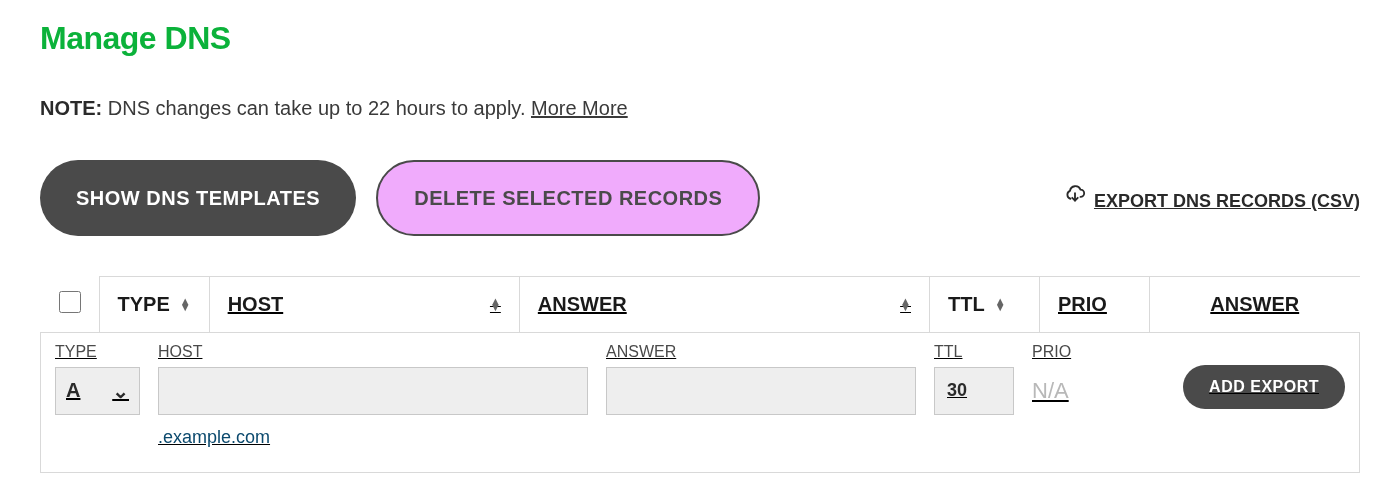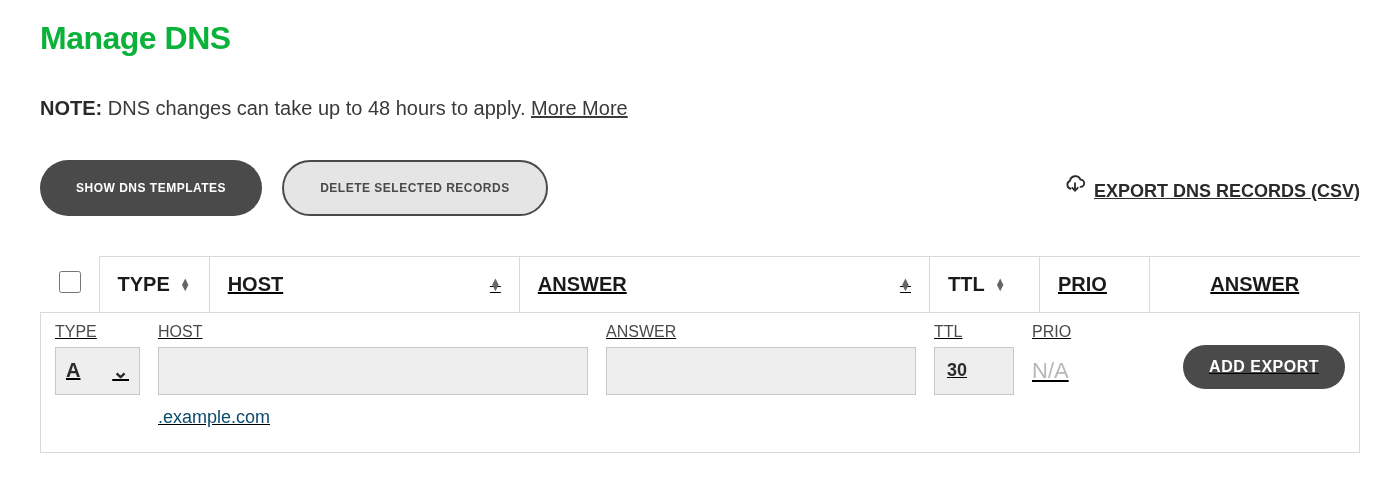--- a/index.html
+++ b/index.html
@@ -26,36 +26,36 @@
     .button-row {
       display: flex;
       align-items: center;
       gap: 20px;
       margin-bottom: 40px;
     }
     .btn {
       display: inline-flex;
       align-items: center;
       justify-content: center;
-      height: 56px;
+      height: 76px;
       padding: 0 36px;
       border-radius: 999px;
       font-weight: 700;
-      font-size: 12px;
+      font-size: 20px;
       letter-spacing: 0.5px;
       cursor: pointer;
       white-space: nowrap;
     }
     .btn-primary {
       background: #4a4a4a;
       color: #fff;
       border: none;
     }
     .btn-secondary {
-      background: #e5e5e5;
+      background: #f0abfc;
       color: #4a4a4a;
       border: 2px solid #4a4a4a;
     }
     .flex-spacer { flex: 1; }
     .export-link {
       display: inline-flex;
       align-items: flex-end;
       gap: 8px;
       font-size: 18px;
       font-weight: 700;
@@ -137,21 +137,21 @@
       margin-top: 22px;
     }
     input[type=checkbox].hdr-check { width: 22px; height: 22px; cursor: pointer; }
   </style>
 </head>
 <body>
 
 <h1 class="page-title">Manage DNS</h1>
 
 <p class="note-row">
-  <span class="note-label">NOTE:</span><span> DNS changes can take up to 48 hours to apply. </span><a class="note-link">More More</a>
+  <span class="note-label">NOTE:</span><span> DNS changes can take up to 22 hours to apply. </span><a class="note-link">More More</a>
 </p>
 
 <div class="button-row">
   <button class="btn btn-primary">SHOW DNS TEMPLATES</button>
   <button class="btn btn-secondary">DELETE SELECTED RECORDS</button>
   <div class="flex-spacer"></div>
   <a class="export-link">
     <span>
       <svg viewBox="0 0 24 24" fill="none" stroke="#2a2a2a" stroke-width="2" stroke-linecap="round" stroke-linejoin="round">
           <path d="M18 13a4 4 0 0 0 0-8 6 6 0 0 0-11.5 1.5A4.5 4.5 0 0 0 7 15"></path>

